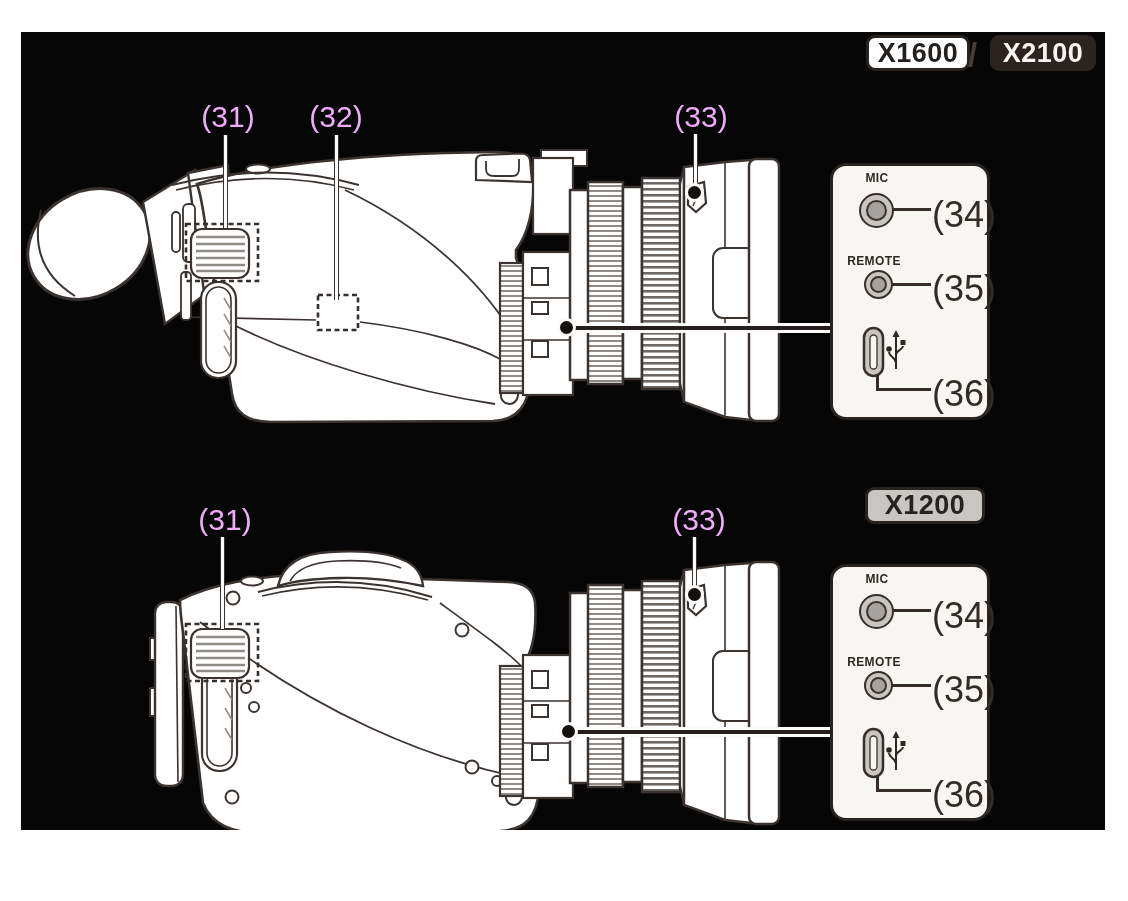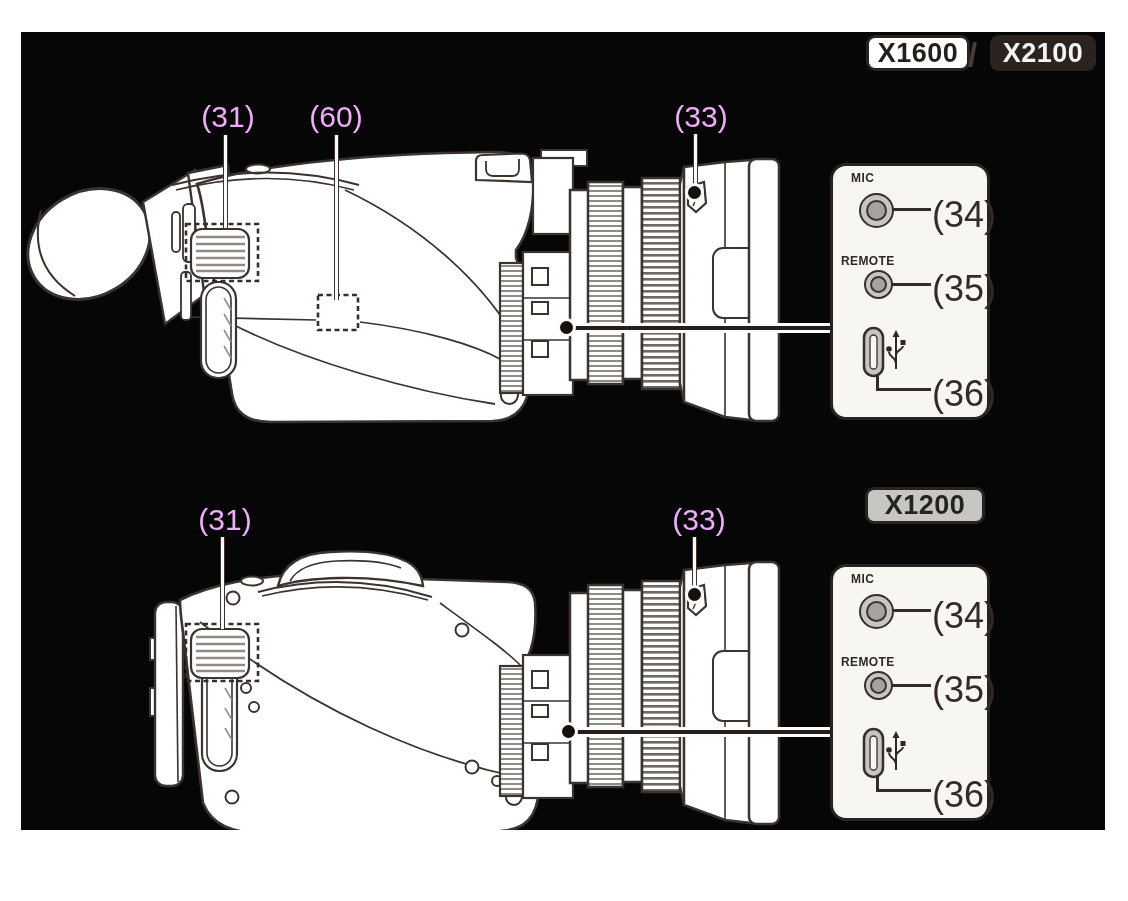--- a/index.html
+++ b/index.html
@@ -27,21 +27,21 @@
          border-left:1.2px solid #3a332f;border-right:1.2px solid #3a332f;box-sizing:content-box;}
   .hline{position:absolute;height:10px;background:#231e1c;
          border-top:3px solid #fbfbfb;border-bottom:3px solid #fbfbfb;box-sizing:border-box;}
   .dot{position:absolute;width:19px;height:19px;border-radius:50%;background:#14100e;
        border:3px solid #fbfbfb;box-sizing:border-box;}
 
   
   .panel{position:absolute;left:809px;width:160px;height:257px;background:#f7f6f3;
          border:3px solid #292320;border-radius:16px;box-sizing:border-box;}
   .port-label{position:absolute;font-weight:bold;font-size:12px;color:#2e2925;
-              letter-spacing:0.4px;text-align:left;}
+              letter-spacing:0.4px;text-align:center;}
   .jack{position:absolute;border-radius:50%;background:#c8c5c2;border:2.5px solid #362f2c;
         box-sizing:border-box;display:flex;align-items:center;justify-content:center;}
   .jack-inner{border-radius:50%;background:#a6a29f;border:2px solid #3a332f;box-sizing:border-box;}
   .jack-mic{left:26px;top:27px;width:35px;height:35px;}
   .jack-mic .jack-inner{width:21px;height:21px;}
   .jack-remote{left:31px;top:104px;width:29px;height:29px;}
   .jack-remote .jack-inner{width:17px;height:17px;}
   .lead{position:absolute;background:#332c28;}
   .co-panel{position:absolute;left:99px;width:62px;font-size:36px;color:#322b28;}
   .usb-svg{position:absolute;left:28px;top:157px;}
@@ -247,19 +247,19 @@
     <div class="lead" style="left:43px;top:222px;width:55px;height:3px;"></div>
     <div class="co-panel" style="top:207px;">(36)</div>
   </div>
 
   <div class="badge badge-light" style="left:845px;top:3px;width:104px;height:36px;">X1600</div>
   <div class="slash" style="left:947px;top:4px;">/</div>
   <div class="badge badge-dark" style="left:969px;top:3px;width:106px;height:36px;">X2100</div>
   <div class="badge badge-gray" style="left:844px;top:455px;width:120px;height:37px;border-radius:9px;">X1200</div>
 
   <div class="co" style="left:172px;top:69px;">(31)</div>
-  <div class="co" style="left:280px;top:69px;">(60)</div>
+  <div class="co" style="left:280px;top:69px;">(32)</div>
   <div class="co" style="left:645px;top:69px;">(33)</div>
   <div class="co" style="left:169px;top:472px;">(31)</div>
   <div class="co" style="left:643px;top:472px;">(33)</div>
 
 </div>
 </div>
 
 </body></html>

